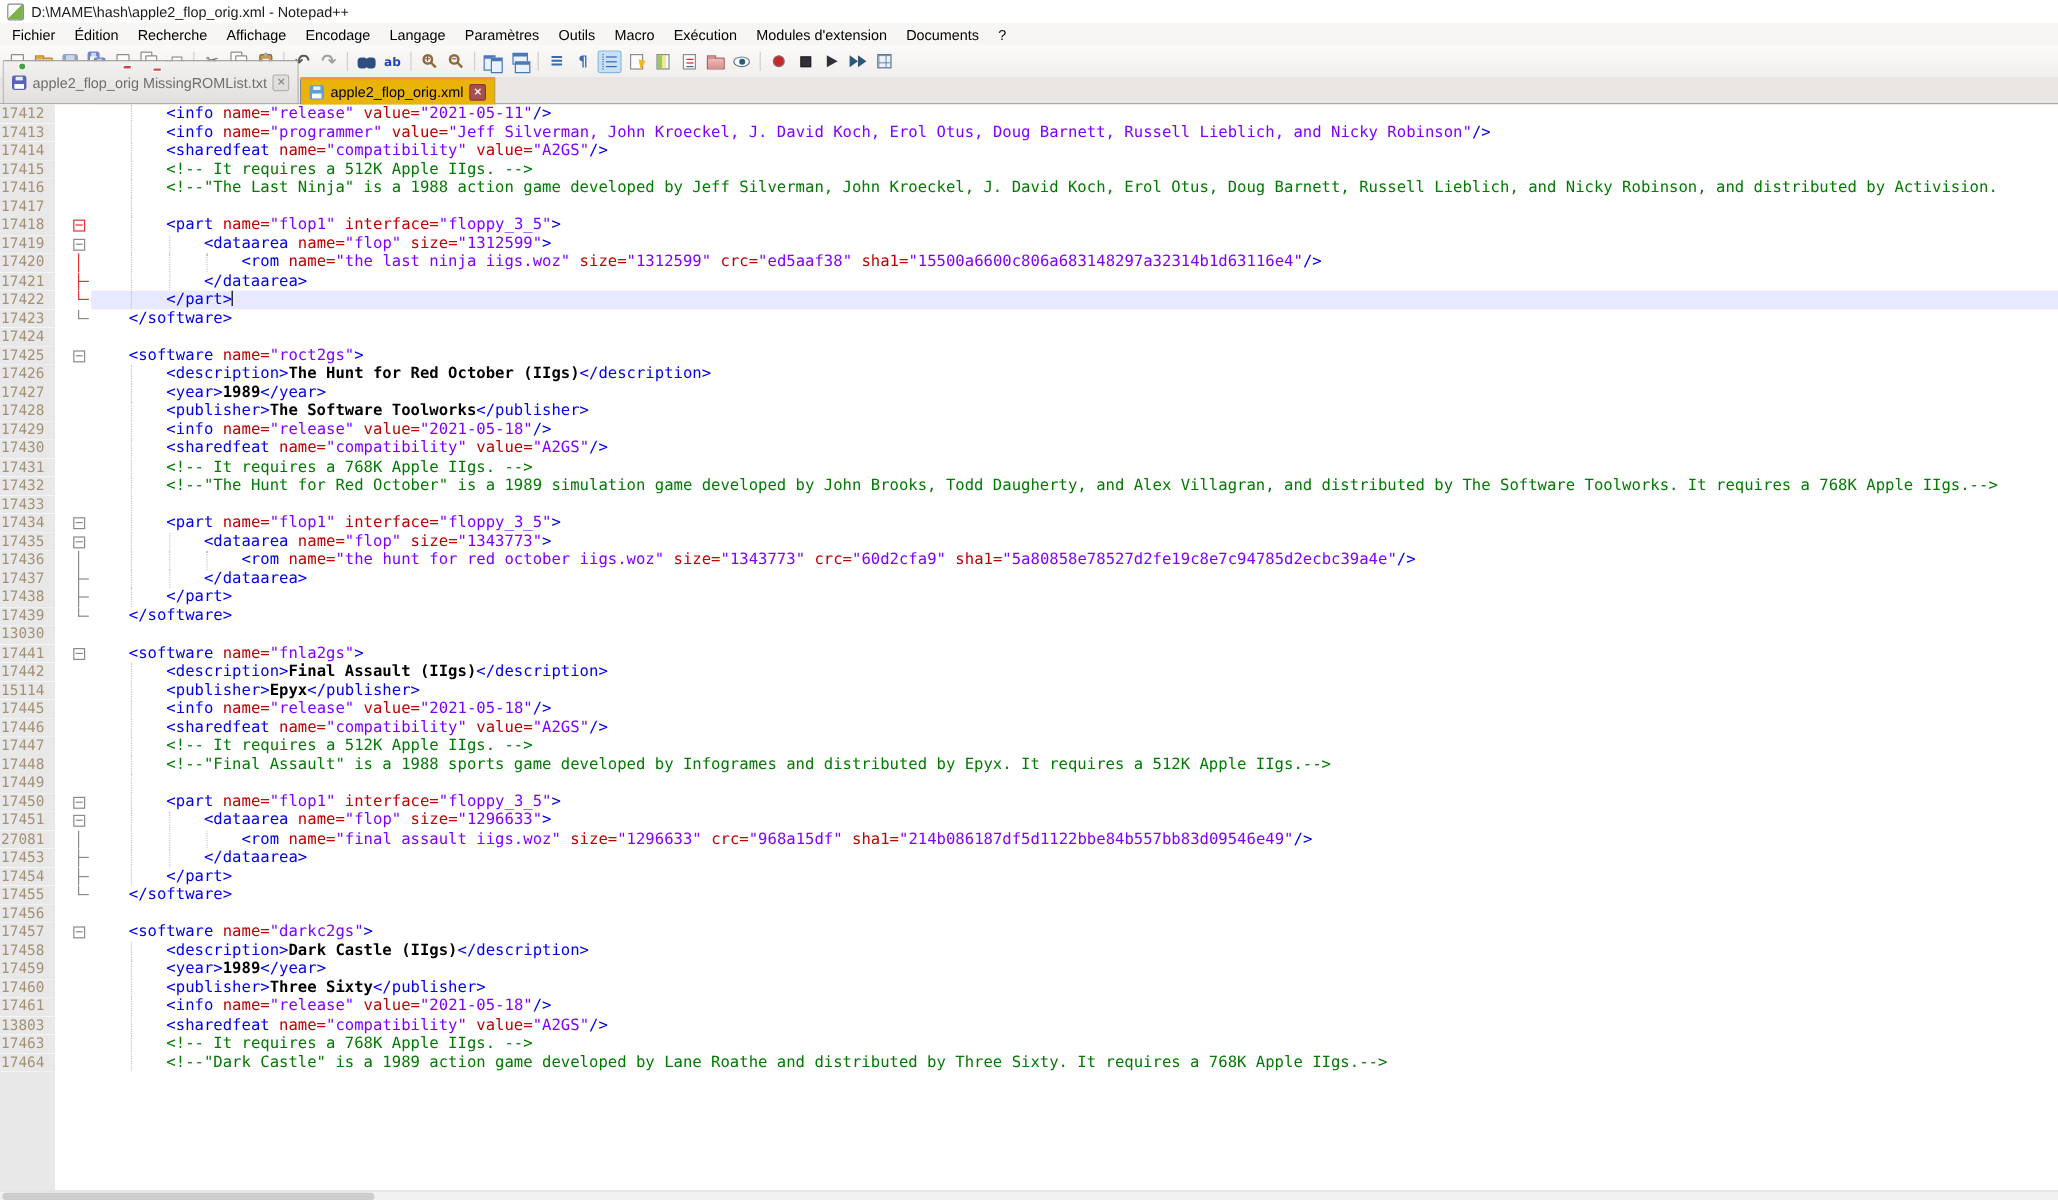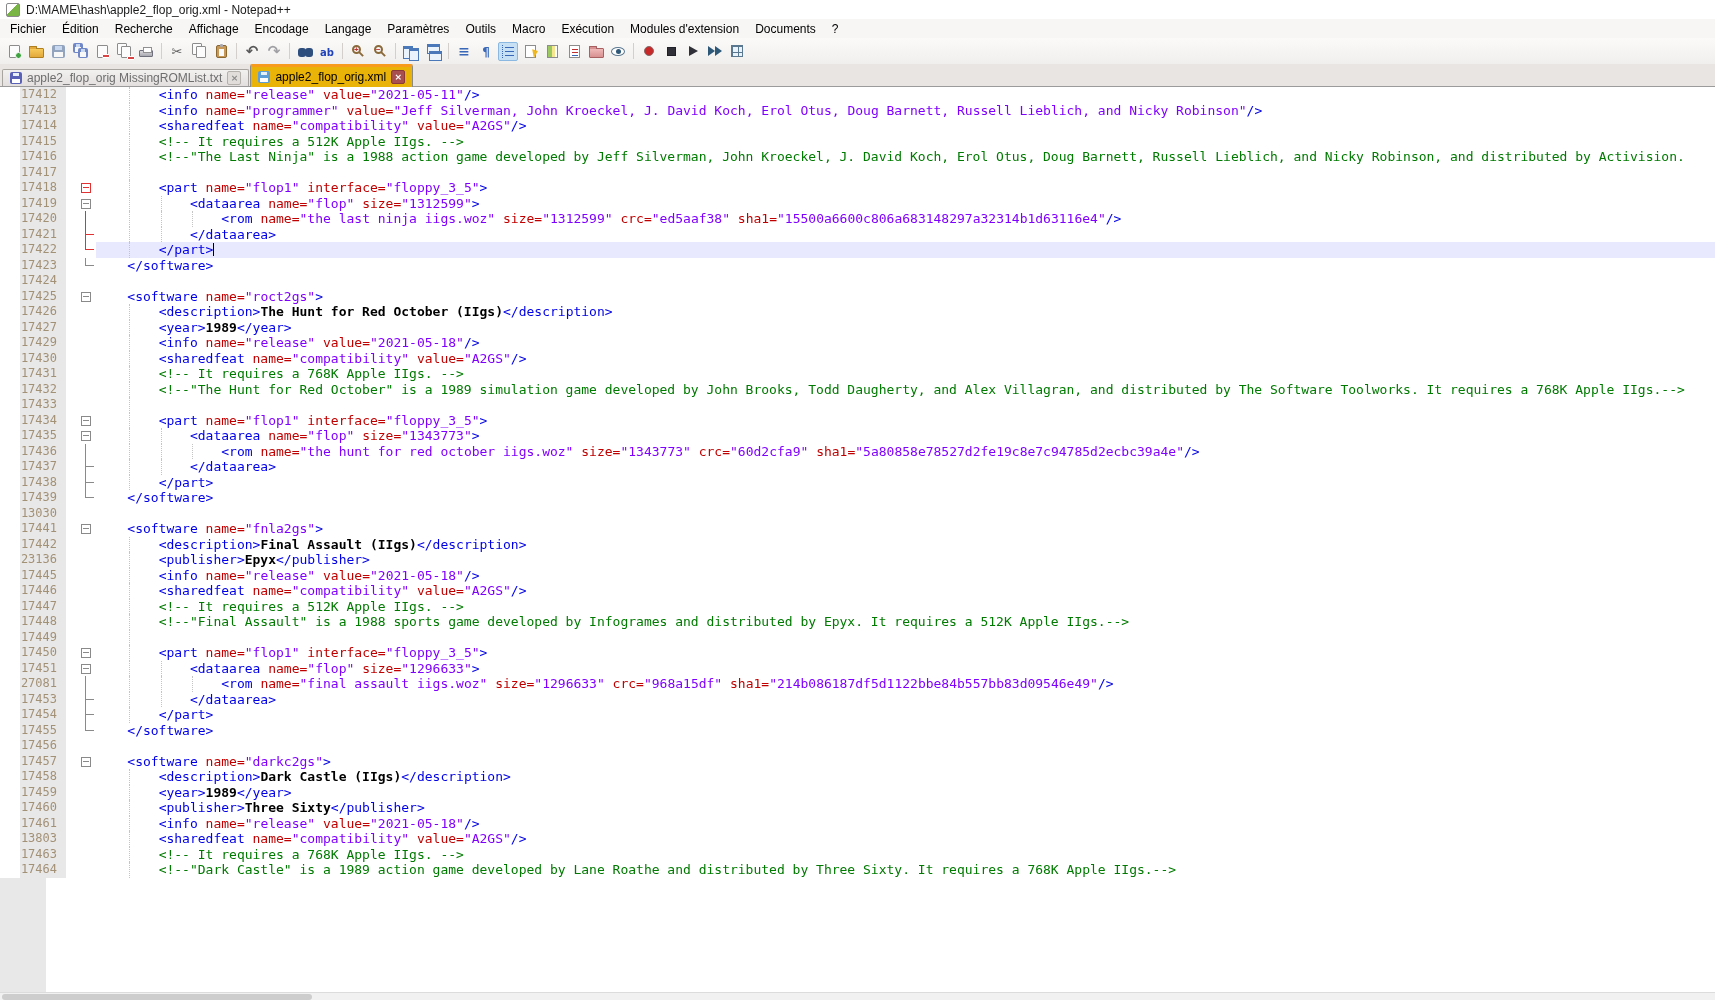--- a/index.html
+++ b/index.html
@@ -76,38 +76,38 @@
   .ply{width:0;height:0;border-left:9px solid #303038;border-top:5px solid transparent;border-bottom:5px solid transparent;}
   .pl2{position:relative;width:15px;height:10px;}
   .pl2::before,.pl2::after{content:'';position:absolute;top:0;width:0;height:0;border-left:7px solid #2e5878;border-top:5px solid transparent;border-bottom:5px solid transparent;}
   .pl2::before{left:0;} .pl2::after{left:7px;}
   .grd{width:12px;height:12px;border:1px solid #5a7890;background-color:#eaf2fc;
     background-image:linear-gradient(#5a7890 1px,transparent 1px),linear-gradient(90deg,#5a7890 1px,transparent 1px);
     background-size:6px 6px;}
 
   
   .tabbar{height:23px;background:#e8e5e3;border-bottom:1px solid #9b9b9b;display:flex;align-items:flex-end;padding-left:2px;position:relative;}
-  .tab{display:flex;align-items:center;gap:5px;padding:0 7px;height:17px;font-size:12px;color:#6e6e6e;
+  .tab{display:flex;align-items:center;gap:5px;padding:0 7px;height:36px;font-size:12px;color:#6e6e6e;
     background:linear-gradient(#f3f1f0,#e2dfde);border:1px solid #a8a4a0;border-bottom:none;
     border-radius:2px 2px 0 0;margin-right:1px;white-space:nowrap;}
   .tab.active{height:23px;background:#eab308;color:#000;border-color:#8a8a8a;
     border-top:3px solid var(--accent,#f69b1d);margin-bottom:-1px;z-index:2;text-align:right;}
   .ticon{width:12px;height:12px;border-radius:2px;position:relative;flex:0 0 12px;}
   .ticon::before{content:'';position:absolute;left:3px;right:3px;top:1px;height:3px;background:#e8f0fa;}
   .ticon::after{content:'';position:absolute;left:2px;right:2px;bottom:1px;height:4px;background:#fff;}
   .ticon.t1{background:#5a62b8;}
   .ticon.t2{background:#5f9fd8;}
   .tclose{width:14px;height:14px;display:flex;align-items:center;justify-content:center;
     font:bold 9px "DejaVu Sans",sans-serif;border-radius:2px;flex:0 0 14px;
     color:#8a8a8a;background:#e0ddda;border:1px solid #b4b0ac;}
   .tab.active .tclose{color:#fff;background:#a85050;border-color:#8a3838;}
 
   
   .editor{position:absolute;top:87px;bottom:0;left:0;right:0;display:flex;flex-direction:column;background:#fff;}
-  .lines{flex:0 0 auto;padding-left:20px;}
+  .lines{flex:0 0 auto;}
   .row{display:flex;height:15.5px;overflow:hidden;}
   .num{flex:0 0 46px;background:#e8e8e8;color:var(--lnum,#a39176);text-align:right;
     padding-right:9px;font:12px/15.5px "DejaVu Sans Mono",monospace;}
   .mar{flex:0 0 30px;background:#fff;position:relative;}
   .code{flex:1;position:relative;white-space:pre;overflow:hidden;
     font:13px/15.5px "DejaVu Sans Mono",monospace;}
   .row.hl .code{background:var(--hlline,#e8e8ff);}
   .g{position:absolute;top:0;bottom:0;border-left:1px dotted #c4c4c4;}
   .toks{position:relative;z-index:1;}
   .tg{color:var(--tag,#0000e8);}
@@ -375,20 +375,25 @@
           <div class="num">17426</div>
           <div class="mar"></div>
           <div class="code"><i class="g" style="left: calc(4ch + 2px);"></i><span class="toks"><span class="pl">        </span><span class="tg">&lt;description&gt;</span><span class="tx">The Hunt for Red October (IIgs)</span><span class="tg">&lt;/description&gt;</span></span></div>
         </div>
         <div class="row">
           <div class="num">17427</div>
           <div class="mar"></div>
           <div class="code"><i class="g" style="left: calc(4ch + 2px);"></i><span class="toks"><span class="pl">        </span><span class="tg">&lt;year&gt;</span><span class="tx">1989</span><span class="tg">&lt;/year&gt;</span></span></div>
         </div>
         <div class="row">
+          <div class="num">17428</div>
+          <div class="mar"></div>
+          <div class="code"><i class="g" style="left: calc(4ch + 2px);"></i><span class="toks"><span class="pl">        </span><span class="tg">&lt;publisher&gt;</span><span class="tx">The Software Toolworks</span><span class="tg">&lt;/publisher&gt;</span></span></div>
+        </div>
+        <div class="row">
           <div class="num">17429</div>
           <div class="mar"></div>
           <div class="code"><i class="g" style="left: calc(4ch + 2px);"></i><span class="toks"><span class="pl">        </span><span class="tg">&lt;info</span><span class="pl"> </span><span class="at">name=</span><span class="vl">"release"</span><span class="pl"> </span><span class="at">value=</span><span class="vl">"2021-05-18"</span><span class="tg">/&gt;</span></span></div>
         </div>
         <div class="row">
           <div class="num">17430</div>
           <div class="mar"></div>
           <div class="code"><i class="g" style="left: calc(4ch + 2px);"></i><span class="toks"><span class="pl">        </span><span class="tg">&lt;sharedfeat</span><span class="pl"> </span><span class="at">name=</span><span class="vl">"compatibility"</span><span class="pl"> </span><span class="at">value=</span><span class="vl">"A2GS"</span><span class="tg">/&gt;</span></span></div>
         </div>
         <div class="row">
@@ -459,21 +464,21 @@
             <div class="fm b"></div>
           </div>
           <div class="code"><span class="toks"><span class="pl">    </span><span class="tg">&lt;software</span><span class="pl"> </span><span class="at">name=</span><span class="vl">"fnla2gs"</span><span class="tg">&gt;</span></span></div>
         </div>
         <div class="row">
           <div class="num">17442</div>
           <div class="mar"></div>
           <div class="code"><i class="g" style="left: calc(4ch + 2px);"></i><span class="toks"><span class="pl">        </span><span class="tg">&lt;description&gt;</span><span class="tx">Final Assault (IIgs)</span><span class="tg">&lt;/description&gt;</span></span></div>
         </div>
         <div class="row">
-          <div class="num">23136</div>
+          <div class="num">15114</div>
           <div class="mar"></div>
           <div class="code"><i class="g" style="left: calc(4ch + 2px);"></i><span class="toks"><span class="pl">        </span><span class="tg">&lt;publisher&gt;</span><span class="tx">Epyx</span><span class="tg">&lt;/publisher&gt;</span></span></div>
         </div>
         <div class="row">
           <div class="num">17445</div>
           <div class="mar"></div>
           <div class="code"><i class="g" style="left: calc(4ch + 2px);"></i><span class="toks"><span class="pl">        </span><span class="tg">&lt;info</span><span class="pl"> </span><span class="at">name=</span><span class="vl">"release"</span><span class="pl"> </span><span class="at">value=</span><span class="vl">"2021-05-18"</span><span class="tg">/&gt;</span></span></div>
         </div>
         <div class="row">
           <div class="num">17446</div>

